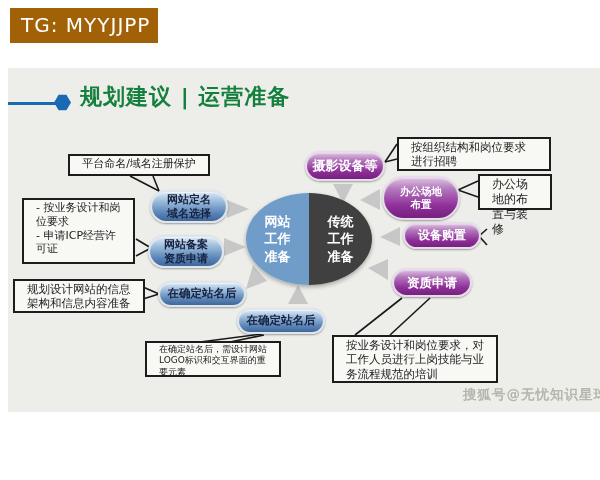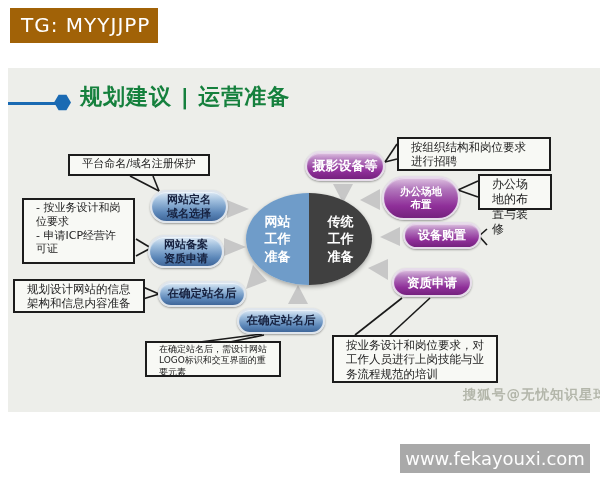--- a/index.html
+++ b/index.html
@@ -144,15 +144,14 @@
 工作
 准备</div>
       <div class="half trad">传统
 工作
 准备</div>
     </div>
 
     <div class="bottom-watermark">搜狐号@无忧知识星球</div>
   </div>
 
-  <div class="url-box">www.fekayouxi.com</div>
 
 </div>
 
 </body></html>

